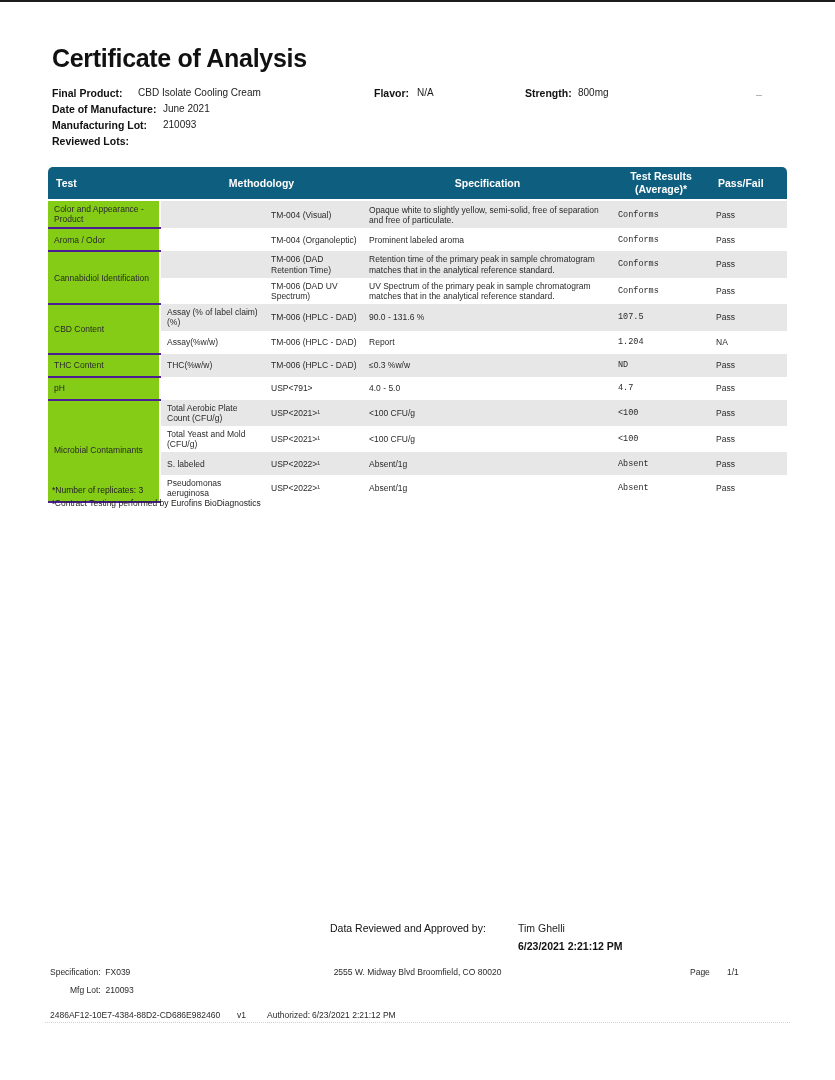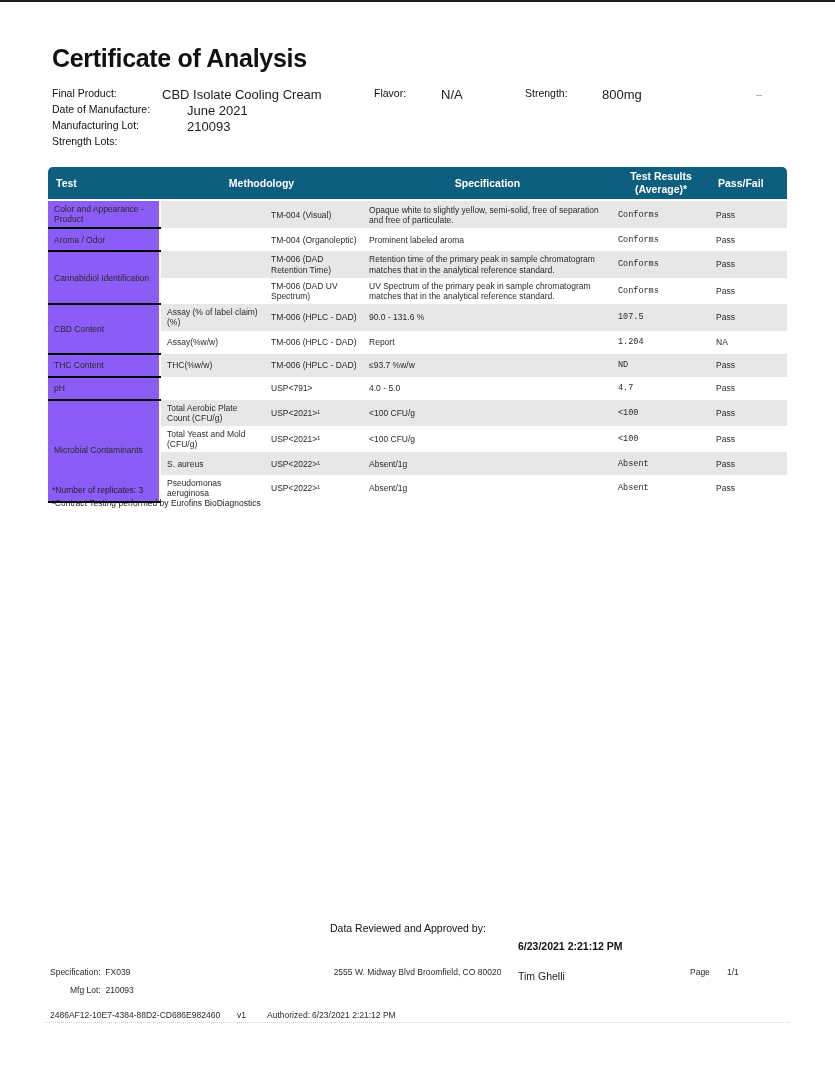--- a/index.html
+++ b/index.html
@@ -11,22 +11,22 @@
     overflow: hidden;
   }
   .top-edge {
     position: absolute; top: 0; left: 0; width: 835px; height: 2px;
     background: #1c1c1c;
   }
   .doc-title {
     position: absolute; left: 52px; top: 44px;
     font-size: 25px; font-weight: 700; letter-spacing: -0.3px; color: #111;
   }
-  .field-label { position: absolute; font-size: 10.5px; font-weight: 400; color: #111; white-space: nowrap; }
-  .field-value { position: absolute; font-size: 13px; color: #1c1c1c; white-space: nowrap; margin-left: 24px; }
+  .field-label { position: absolute; font-size: 10.5px; font-weight: 700; color: #111; white-space: nowrap; }
+  .field-value { position: absolute; font-size: 10px; color: #1c1c1c; white-space: nowrap; }
   .artifact-dash {
     position: absolute; left: 756px; top: 95px; width: 6px; height: 1px;
     background: #b3b3b3;
   }
 
   
   .table-wrap { position: absolute; left: 48px; top: 167px; width: 739px; }
   table.results {
     border-collapse: collapse; table-layout: fixed; width: 739px;
     font-size: 8.5px;
@@ -44,36 +44,36 @@
   th.col-spec   { text-align: center; }
   th.col-result { text-align: center; padding-left: 6px; }
   th.col-pass   { text-align: left; border-radius: 0 5px 0 0; padding-left: 8px; }
 
   table.results tbody tr { height: 23px; }
   table.results td {
     vertical-align: middle; line-height: 1.2; color: #2a2a2a;
     padding: 3px 6px;
   }
   td.test-cell {
-    background: #8b5cf6; color: #ffffff;
-    border-bottom: 2px solid #000000; border-right: 2px solid #ffffff;
+    background: #84cc16; color: #ffffff;
+    border-bottom: 2px solid #4c1d95; border-right: 2px solid #ffffff;
     padding: 2px 5px; line-height: 1.25;
   }
   td.data-cell.alt { background: #e7e7e7; }
   td.subtest-cell  { padding-left: 4px; padding-right: 1px; }
   td.test-result-cell { padding-left: 6px; font-family: Liberation Mono, monospace; }
   td.pass-fail-cell   { padding-left: 8px; }
 
   .footnote { position: absolute; left: 52px; font-size: 8.5px; color: #222; white-space: nowrap; }
   .fn1 { top: 485px; }
   .fn2 { top: 498px; }
 
   
   .approval-label { position: absolute; left: 330px; top: 922px; font-size: 10.5px; font-weight: 400; color: #111; white-space: nowrap; }
-  .approval-name  { position: absolute; left: 518px; top: 922px; font-size: 10.5px; color: #1c1c1c; white-space: nowrap; margin-top: 48px; }
+  .approval-name  { position: absolute; left: 518px; top: 922px; font-size: 10.5px; color: #1c1c1c; white-space: nowrap; }
   .approval-date  { position: absolute; left: 518px; top: 940px; font-size: 10.5px; font-weight: 700; color: #111; white-space: nowrap; }
 
   
   .ft { position: absolute; font-size: 8.5px; color: #2a2a2a; white-space: nowrap; }
   .ft-spec   { left: 50px;  top: 967px; }
   .ft-mfg    { left: 50px;  top: 985px; padding-left: 20px; }
   .ft-addr   { left: 0; top: 967px; width: 835px; text-align: center; }
   .ft-page-l { left: 690px; top: 967px; }
   .ft-page-v { left: 727px; top: 967px; }
 
@@ -97,21 +97,21 @@
 <span class="field-label" style="left:52px;  top:87px;">Final Product:</span>
 <span class="field-value" style="left:138px; top:87px;">CBD Isolate Cooling Cream</span>
 <span class="field-label" style="left:374px; top:87px;">Flavor:</span>
 <span class="field-value" style="left:417px; top:87px;">N/A</span>
 <span class="field-label" style="left:525px; top:87px;">Strength:</span>
 <span class="field-value" style="left:578px; top:87px;">800mg</span>
 <span class="field-label" style="left:52px;  top:103px;">Date of Manufacture:</span>
 <span class="field-value" style="left:163px; top:103px;">June 2021</span>
 <span class="field-label" style="left:52px;  top:119px;">Manufacturing Lot:</span>
 <span class="field-value" style="left:163px; top:119px;">210093</span>
-<span class="field-label" style="left:52px;  top:135px;">Strength Lots:</span>
+<span class="field-label" style="left:52px;  top:135px;">Reviewed Lots:</span>
 <span class="field-value" style="left:152px; top:135px;"></span>
 
 <div class="artifact-dash"></div>
 
 <div class="table-wrap">
   <table class="results">
     <colgroup>
       <col style="width:112px">
         <col style="width:105px">
         <col style="width:98px">
@@ -172,21 +172,21 @@
           <td class="data-cell subtest-cell">Assay(%w/w)</td>
           <td class="data-cell methodology-cell">TM-006 (HPLC - DAD)</td>
           <td class="data-cell specification-cell">Report</td>
           <td class="data-cell test-result-cell">1.204</td>
           <td class="data-cell pass-fail-cell">NA</td>
         </tr>
         <tr>
           <td class="test-cell" rowspan="1">THC Content</td>
           <td class="data-cell subtest-cell alt">THC(%w/w)</td>
           <td class="data-cell methodology-cell alt">TM-006 (HPLC - DAD)</td>
-          <td class="data-cell specification-cell alt">≤93.7 %w/w</td>
+          <td class="data-cell specification-cell alt">≤0.3 %w/w</td>
           <td class="data-cell test-result-cell alt">ND</td>
           <td class="data-cell pass-fail-cell alt">Pass</td>
         </tr>
         <tr>
           <td class="test-cell" rowspan="1">pH</td>
           <td class="data-cell subtest-cell"></td>
           <td class="data-cell methodology-cell">USP&lt;791&gt;</td>
           <td class="data-cell specification-cell">4.0 - 5.0</td>
           <td class="data-cell test-result-cell">4.7</td>
           <td class="data-cell pass-fail-cell">Pass</td>
@@ -200,21 +200,21 @@
           <td class="data-cell pass-fail-cell alt">Pass</td>
         </tr>
         <tr>
           <td class="data-cell subtest-cell">Total Yeast and Mold (CFU/g)</td>
           <td class="data-cell methodology-cell">USP&lt;2021&gt;¹</td>
           <td class="data-cell specification-cell">&lt;100 CFU/g</td>
           <td class="data-cell test-result-cell">&lt;100</td>
           <td class="data-cell pass-fail-cell">Pass</td>
         </tr>
         <tr>
-          <td class="data-cell subtest-cell alt">S. aureus</td>
+          <td class="data-cell subtest-cell alt">S. labeled</td>
           <td class="data-cell methodology-cell alt">USP&lt;2022&gt;¹</td>
           <td class="data-cell specification-cell alt">Absent/1g</td>
           <td class="data-cell test-result-cell alt">Absent</td>
           <td class="data-cell pass-fail-cell alt">Pass</td>
         </tr>
         <tr>
           <td class="data-cell subtest-cell">Pseudomonas aeruginosa</td>
           <td class="data-cell methodology-cell">USP&lt;2022&gt;¹</td>
           <td class="data-cell specification-cell">Absent/1g</td>
           <td class="data-cell test-result-cell">Absent</td>

